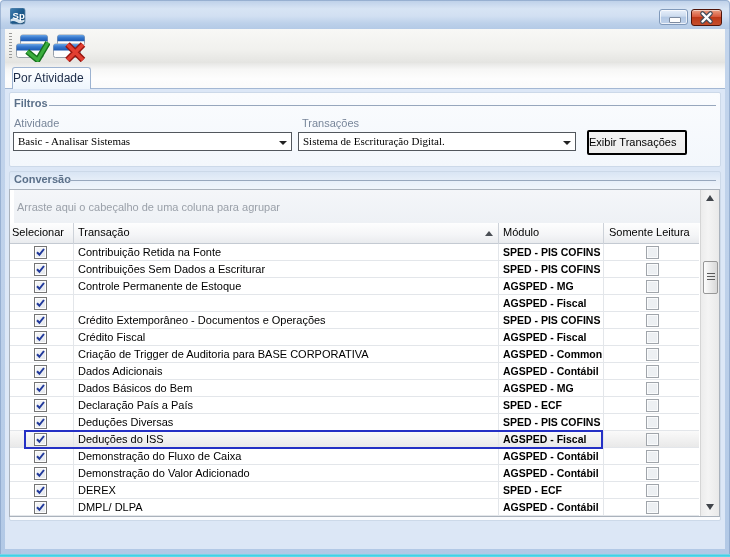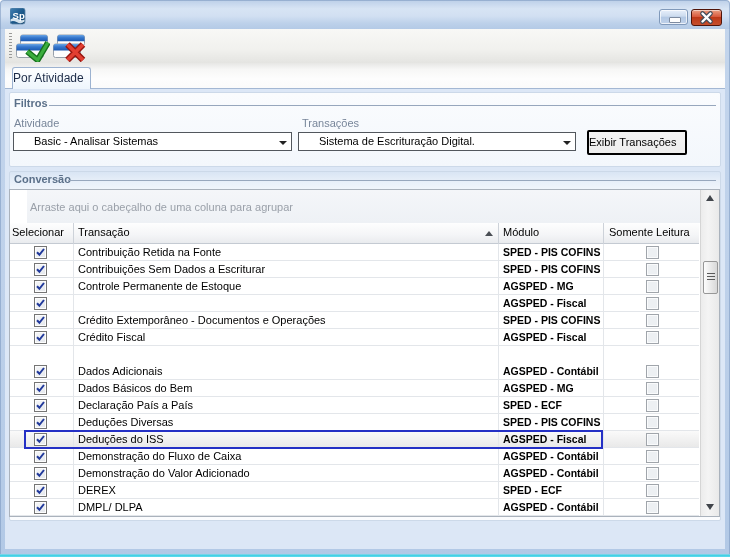--- a/index.html
+++ b/index.html
@@ -41,30 +41,30 @@
 .gb1 { position:absolute; left:9px; top:92px; width:712px; height:75px; border:1px solid #ccd9e9; border-radius:2px;
   background:linear-gradient(180deg,#fafcfe 0%,#f3f7fc 100%); }
 .gb2 { position:absolute; left:9px; top:171px; width:712px; height:350px; border:1px solid #ccd9e9; border-radius:2px;
   background:linear-gradient(180deg,#d9e5f4 0px,#e7eff9 9px,#f3f7fc 20px,#fafcfe 45px,#fbfcfe 100%); }
 
 .grouplabel { position:absolute; font-size:11px; font-weight:bold; color:#5b7089; }
 .groupline { position:absolute; height:1px; background:#97a7bd; }
 .fldlabel { position:absolute; font-size:11px; color:#78869a; }
 
 .combo { position:absolute; height:19px; background:#fff; border:1px solid #52575d; font-size:11px;
-  color:#000; line-height:17px; padding-left:20px; }
+  color:#000; line-height:17px; padding-left:4px;font-family:Liberation Serif, serif; }
 .combo .arr { position:absolute; right:4px; top:8px; width:0; height:0;
   border-left:4px solid transparent; border-right:4px solid transparent; border-top:4px solid #222; }
 .button { position:absolute; left:587px; top:130px; width:100px; height:25px; border:2px solid #000;
   background:linear-gradient(180deg,#f4f4f4 0%,#ededed 100%); font-size:11px; color:#000;
   text-align:left; line-height:20px; border-radius:2px; }
 
 
 .grid { position:absolute; left:9px; top:189px; width:711px; height:328px; border:1px solid #aab2bc; background:#fff; }
-.gpanel { position:absolute; left:17px; top:0; width:689px; height:33px;
+.gpanel { position:absolute; left:4px; top:0; width:689px; height:33px;
   background:linear-gradient(180deg,#f4f6f9 0%,#eef1f5 100%); }
 .gpanel span { position:absolute; left:3px; top:11px; font-size:11px; color:#9aa0a9; }
 .ghead { position:absolute; left:0; top:33px; width:689px; height:21px;
   background:linear-gradient(180deg,#fefefe 0%,#f4f5f7 60%,#e9ebee 100%); border-bottom:1px solid #c4cad2;
   font-size:11px; color:#000; }
 .ghead span { position:absolute; top:3px; }
 .vline { position:absolute; width:1px; }
 .row { position:absolute; left:10px; width:689px; height:17px; border-bottom:1px solid #e3e6ea;
   font-size:11px; color:#000; background:#fff; }
 .row .cb { position:absolute; left:24px; top:2px; width:13px; height:13px; border:1px solid #757575;
@@ -244,20 +244,30 @@
   <div class="row" style="top:329px">
     <span class="cb">
         <svg width="9" height="9" viewBox="0 0 9 9">
           <path d="M1 4.2 L3.4 6.8 L8 1" stroke="#21399b" stroke-width="2" fill="none"></path>
         </svg>
       </span>
     <span class="tx">Crédito Fiscal</span>
     <span class="md">AGSPED - Fiscal</span>
     <span class="ro"></span>
   </div>
+  <div class="row" style="top:346px">
+    <span class="cb">
+        <svg width="9" height="9" viewBox="0 0 9 9">
+          <path d="M1 4.2 L3.4 6.8 L8 1" stroke="#21399b" stroke-width="2" fill="none"></path>
+        </svg>
+      </span>
+    <span class="tx">Criação de Trigger de Auditoria para BASE CORPORATIVA</span>
+    <span class="md">AGSPED - Common</span>
+    <span class="ro"></span>
+  </div>
   <div class="row" style="top:363px">
     <span class="cb">
         <svg width="9" height="9" viewBox="0 0 9 9">
           <path d="M1 4.2 L3.4 6.8 L8 1" stroke="#21399b" stroke-width="2" fill="none"></path>
         </svg>
       </span>
     <span class="tx">Dados Adicionais</span>
     <span class="md">AGSPED - Contábil</span>
     <span class="ro"></span>
   </div>

